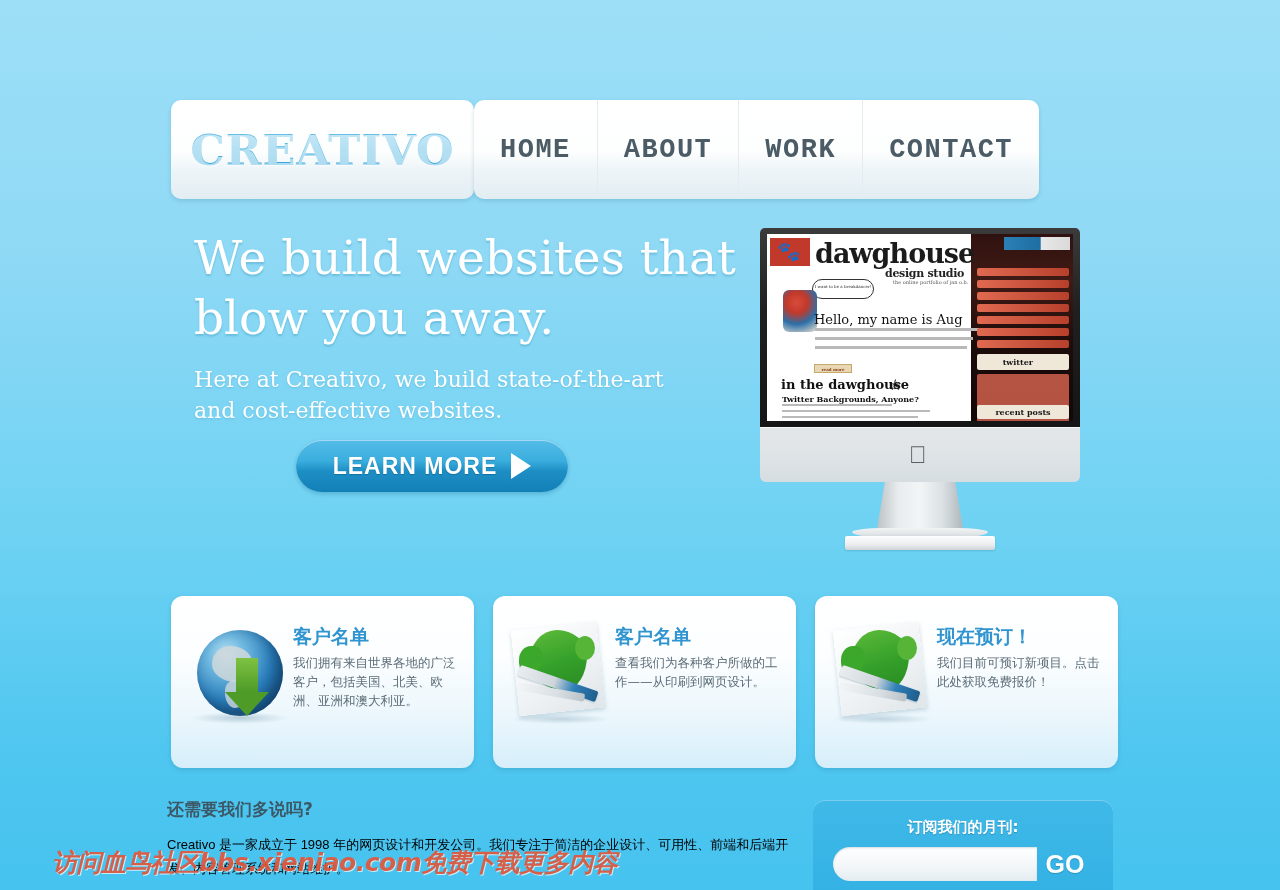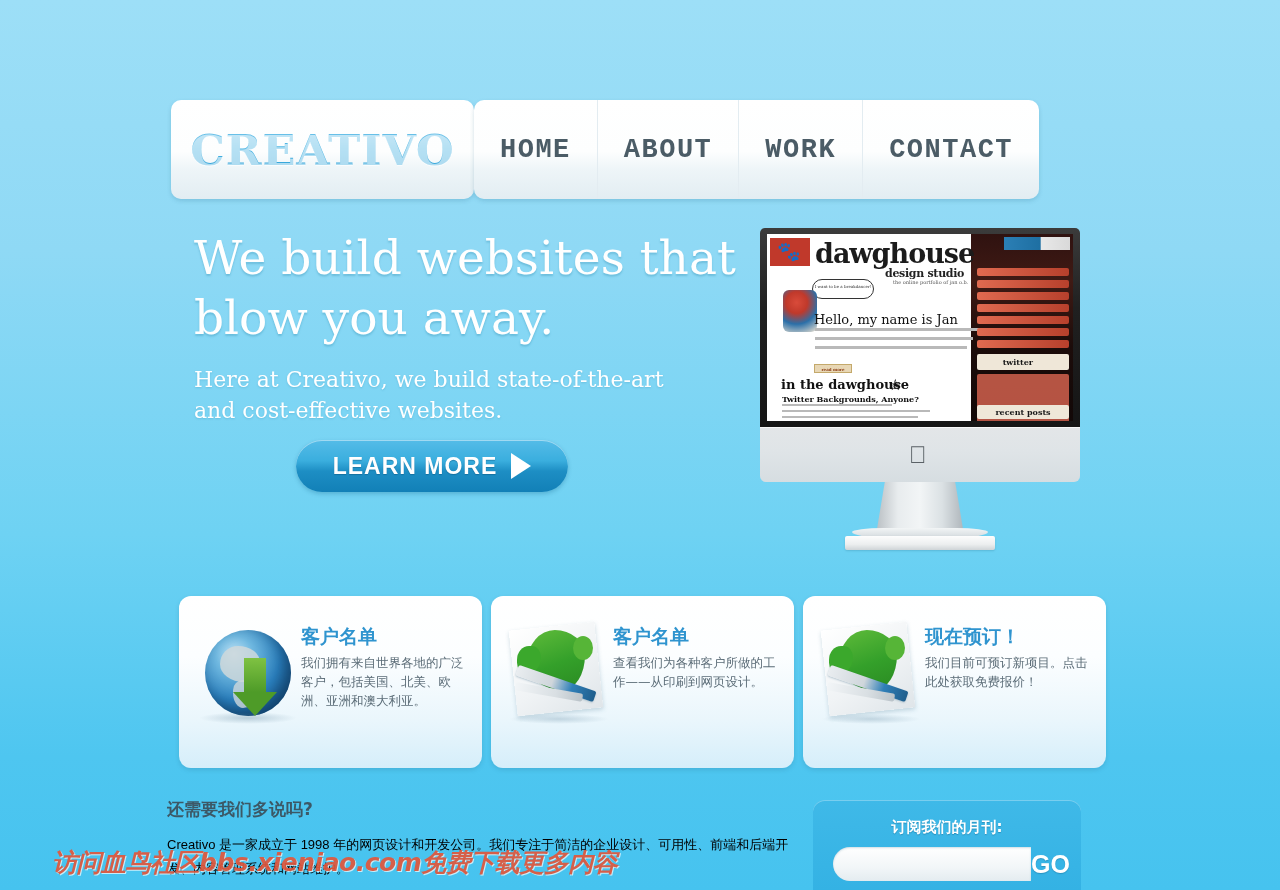--- a/index.html
+++ b/index.html
@@ -218,24 +218,24 @@
   .imac-keyboard {
     position:absolute; left:85px; top:308px; width:150px; height:14px;
     background: linear-gradient(180deg,#fdfdfd 0%, #eceeef 60%, #cfd4d7 100%);
     border-radius: 2px;
     box-shadow: 0 1px 2px rgba(40,110,140,0.25);
   }
 
   
   .cards {
     position: absolute;
-    left: 179px;
+    left: 171px;
     top: 596px;
     display: flex;
-    gap: 9px;
+    gap: 19px;
   }
 
   .card {
     width: 303px;
     height: 172px;
     border-radius: 12px;
     background: linear-gradient(180deg, #ffffff 0%, #fcfeff 35%, #eaf6fc 72%, #d5eefa 100%);
     box-shadow: 0 2px 4px rgba(40,110,140,0.22);
     display: flex;
     padding: 20px 16px 16px 10px;
@@ -339,21 +339,21 @@
     font-family: Liberation Sans, sans-serif;
     font-size: 13px;
     line-height: 24px;
     color: #000000;
   }
 
   .newsletter {
     position: absolute;
     left: 813px;
     top: 800px;
-    width: 268px;
+    width: 300px;
     height: 90px;
     border-radius: 12px 12px 0 0;
     background: linear-gradient(180deg, #3fb9e8 0%, #34b2e4 100%);
     box-shadow: inset 0 1px 0 rgba(255,255,255,0.3);
     padding: 18px 20px 16px 20px;
     text-align: center;
   }
   .newsletter-label {
     font-family: "DejaVu Sans", sans-serif;
     font-weight: bold;
@@ -452,21 +452,21 @@
     <div class="imac-bezel">
       <div class="imac-screen">
         <div class="dh-right"></div>
         <div class="dh-logo-box"></div>
         <div class="dh-paw">🐾</div>
         <div class="dh-title">dawghouse</div>
         <div class="dh-sub">design studio</div>
         <div class="dh-sub2">the online portfolio of jan o.b.</div>
         <div class="dh-bubble">I want to be a breakdancer!</div>
         <div class="dh-char"></div>
-        <div class="dh-hello">Hello, my name is Jan</div>
+        <div class="dh-hello">Hello, my name is Aug</div>
         <div class="dh-body">
           <div class="dh-line" style="width:100%"></div>
           <div class="dh-line" style="width:96%"></div>
           <div class="dh-line" style="width:92%"></div>
         </div>
         <div class="dh-readmore">read more</div>
         <div class="dh-inthe">in the dawghouse</div>
         <div class="dh-star">✭</div>
         <div class="dh-twtitle">Twitter Backgrounds, Anyone?</div>
         <div class="dh-meta">

